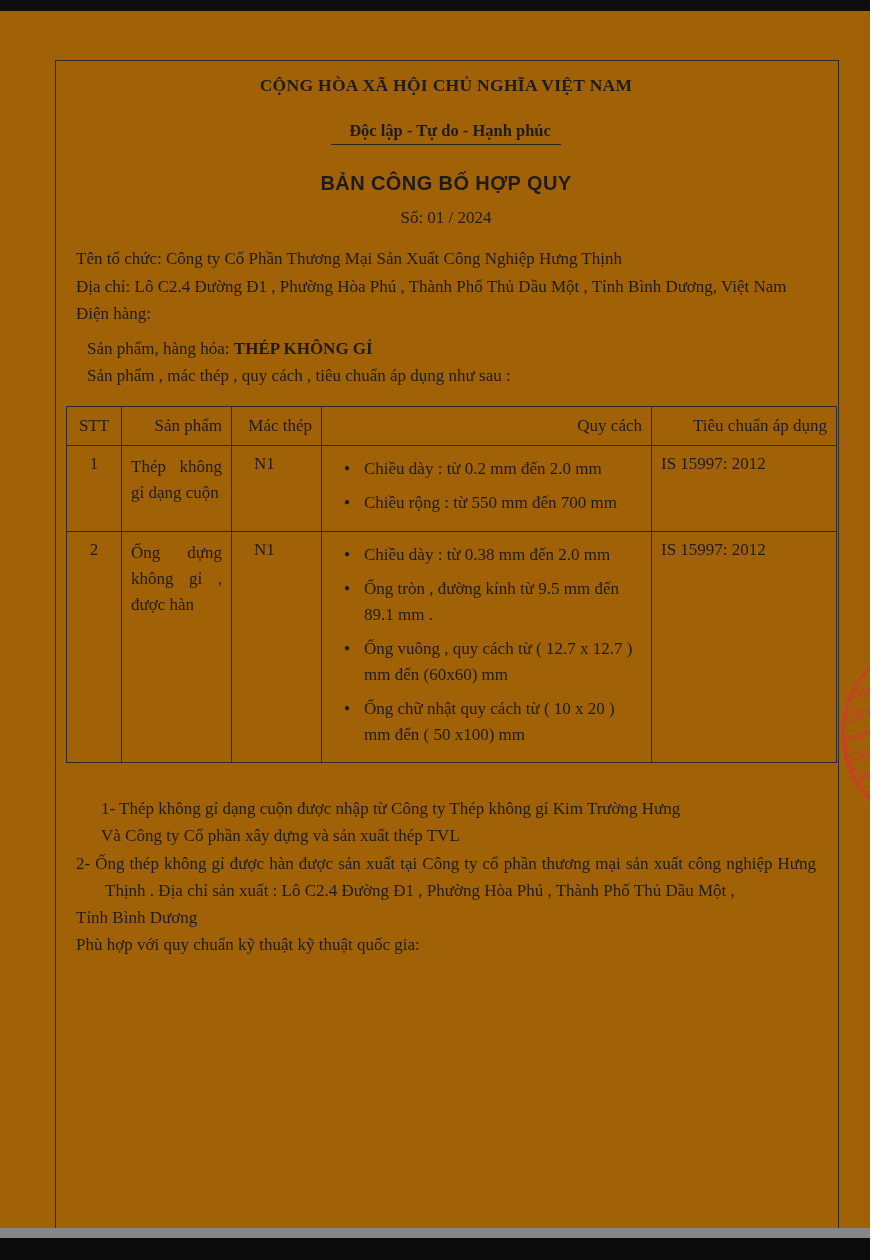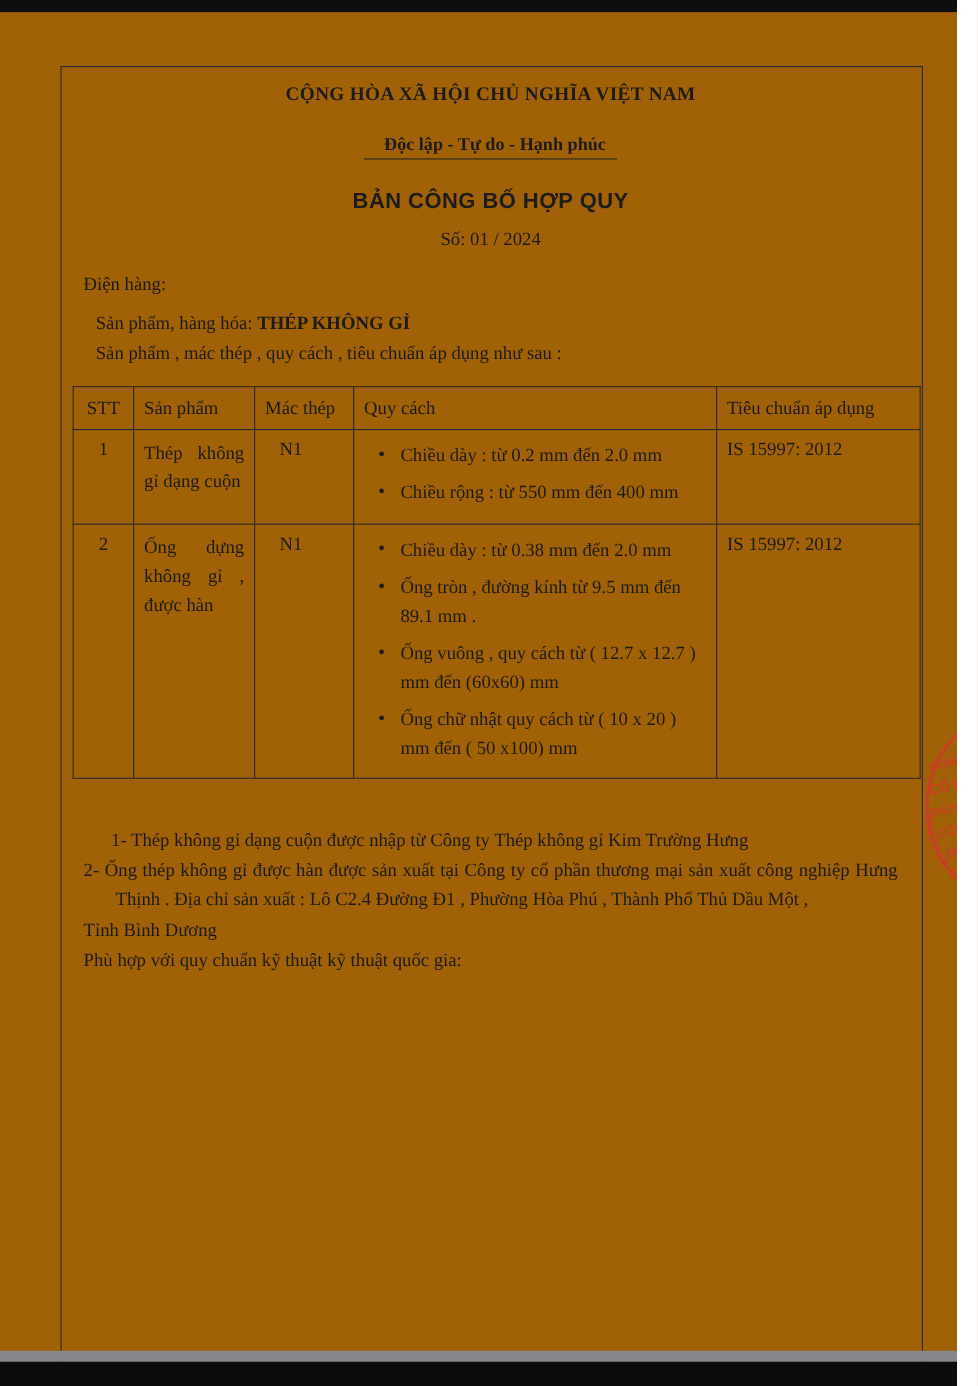--- a/index.html
+++ b/index.html
@@ -41,31 +41,31 @@
   .bold{font-weight:bold;}
 
   table.spec-table{
     width:771px;margin-left:-10px;margin-top:16px;
     border-collapse:collapse;table-layout:fixed;font-size:17px;
   }
   .spec-table th,.spec-table td{
     border:1.5px solid #2c2b29;vertical-align:top;
     font-weight:normal;text-align:left;padding:8px 9px;
   }
-  .spec-table th{padding:9px 9px;}
+  .spec-table th{padding:9px 9px;text-align:right;}
   .col-stt{width:55px;} .col-sp{width:110px;} .col-mt{width:90px;} .col-qc{width:330px;}
   td.stt,th.stt{text-align:center;}
   td.grade{padding-left:22px;}
   td.product{text-align:justify;line-height:1.55;}
   td.specs{padding:6px 8px;}
   .spec-item{display:flex;margin:4px 0 9px 0;line-height:1.5;}
   .spec-item .bullet{flex:0 0 34px;text-align:center;font-size:10px;line-height:24px;color:#1d1c1a;}
   .spec-item .spec-text{flex:1;}
 
-  .notes{margin-top:42px;font-size:17px;line-height:1.6;}
+  .notes{margin-top:32px;font-size:17px;line-height:1.6;}
   .notes p{margin:0;}
   .note1{margin-left:25px;}
   .note2{margin-left:25px;margin-top:4px;padding-left:29px;text-indent:-29px;text-align:justify;}
   .province{margin-left:10px;margin-top:3px;}
   .conformity{margin-left:10px;margin-top:4px;}
   .regulation{margin-top:5px;text-indent:25px;text-align:justify;word-spacing:3.5px;}
 
   .stamp{position:absolute;left:840px;top:632px;width:204px;height:204px;}
 </style>
 </head>
@@ -78,20 +78,22 @@
 
     <div class="nat-header">
       <div class="country">CỘNG HÒA XÃ HỘI CHỦ NGHĨA VIỆT NAM</div><br>
       <span class="motto">Độc lập - Tự do - Hạnh phúc</span>
     </div>
 
     <div class="doc-title">BẢN CÔNG BỐ HỢP QUY</div>
     <div class="doc-number">Số: 01 / 2024</div>
 
     <div class="info">
+      <p>Tên tổ chức: Công ty Cổ Phần Thương Mại Sản Xuất Công Nghiệp Hưng Thịnh</p>
+      <p>Địa chỉ: Lô C2.4 Đường Đ1 , Phường Hòa Phú , Thành Phố Thủ Dầu Một , Tỉnh Bình Dương, Việt Nam</p>
       <p>Điện hàng:</p>
       <p class="gap indent"><span>Sản phẩm, hàng hóa: </span><span class="bold">THÉP KHÔNG GỈ</span></p>
       <p class="indent">Sản phẩm , mác thép , quy cách , tiêu chuẩn áp dụng như sau :</p>
     </div>
 
     <table class="spec-table">
       <colgroup>
         <col class="col-stt">
           <col class="col-sp">
           <col class="col-mt">
@@ -112,21 +114,21 @@
           <td class="stt">1</td>
           <td class="product">Thép không gỉ dạng cuộn</td>
           <td class="grade">N1</td>
           <td class="specs">
             <div class="spec-item">
                 <span class="bullet">●</span>
                 <span class="spec-text">Chiều dày : từ 0.2 mm đến 2.0 mm</span>
               </div>
             <div class="spec-item">
                 <span class="bullet">●</span>
-                <span class="spec-text">Chiều rộng : từ 550 mm đến 400 mm</span>
+                <span class="spec-text">Chiều rộng : từ 550 mm đến 700 mm</span>
               </div>
           </td>
           <td>IS 15997: 2012</td>
         </tr>
         <tr>
           <td class="stt">2</td>
           <td class="product">Ống dựng không gỉ , được hàn</td>
           <td class="grade">N1</td>
           <td class="specs">
             <div class="spec-item">
@@ -147,20 +149,21 @@
               </div>
           </td>
           <td>IS 15997: 2012</td>
         </tr>
       </tbody>
     </table>
 
     <div class="notes">
       <div class="note1">
         <p>1- Thép không gỉ dạng cuộn được nhập từ Công ty Thép không gỉ Kim Trường Hưng</p>
+        <p>Và Công ty Cổ phần xây dựng và sản xuất thép TVL</p>
       </div>
       <p class="note2">2- Ống thép không gỉ được hàn được sản xuất tại Công ty cổ phần thương mại sản xuất công nghiệp Hưng Thịnh . Địa chỉ sản xuất : Lô C2.4 Đường Đ1 , Phường Hòa Phú , Thành Phố Thủ Dầu Một ,</p>
       <p class="province">Tỉnh Bình Dương</p>
       <p class="conformity">Phù hợp với quy chuẩn kỹ thuật kỹ thuật quốc gia:</p>
     </div>
 
   </div>
 
   <svg class="stamp" viewBox="0 0 204 204">
     <defs>

